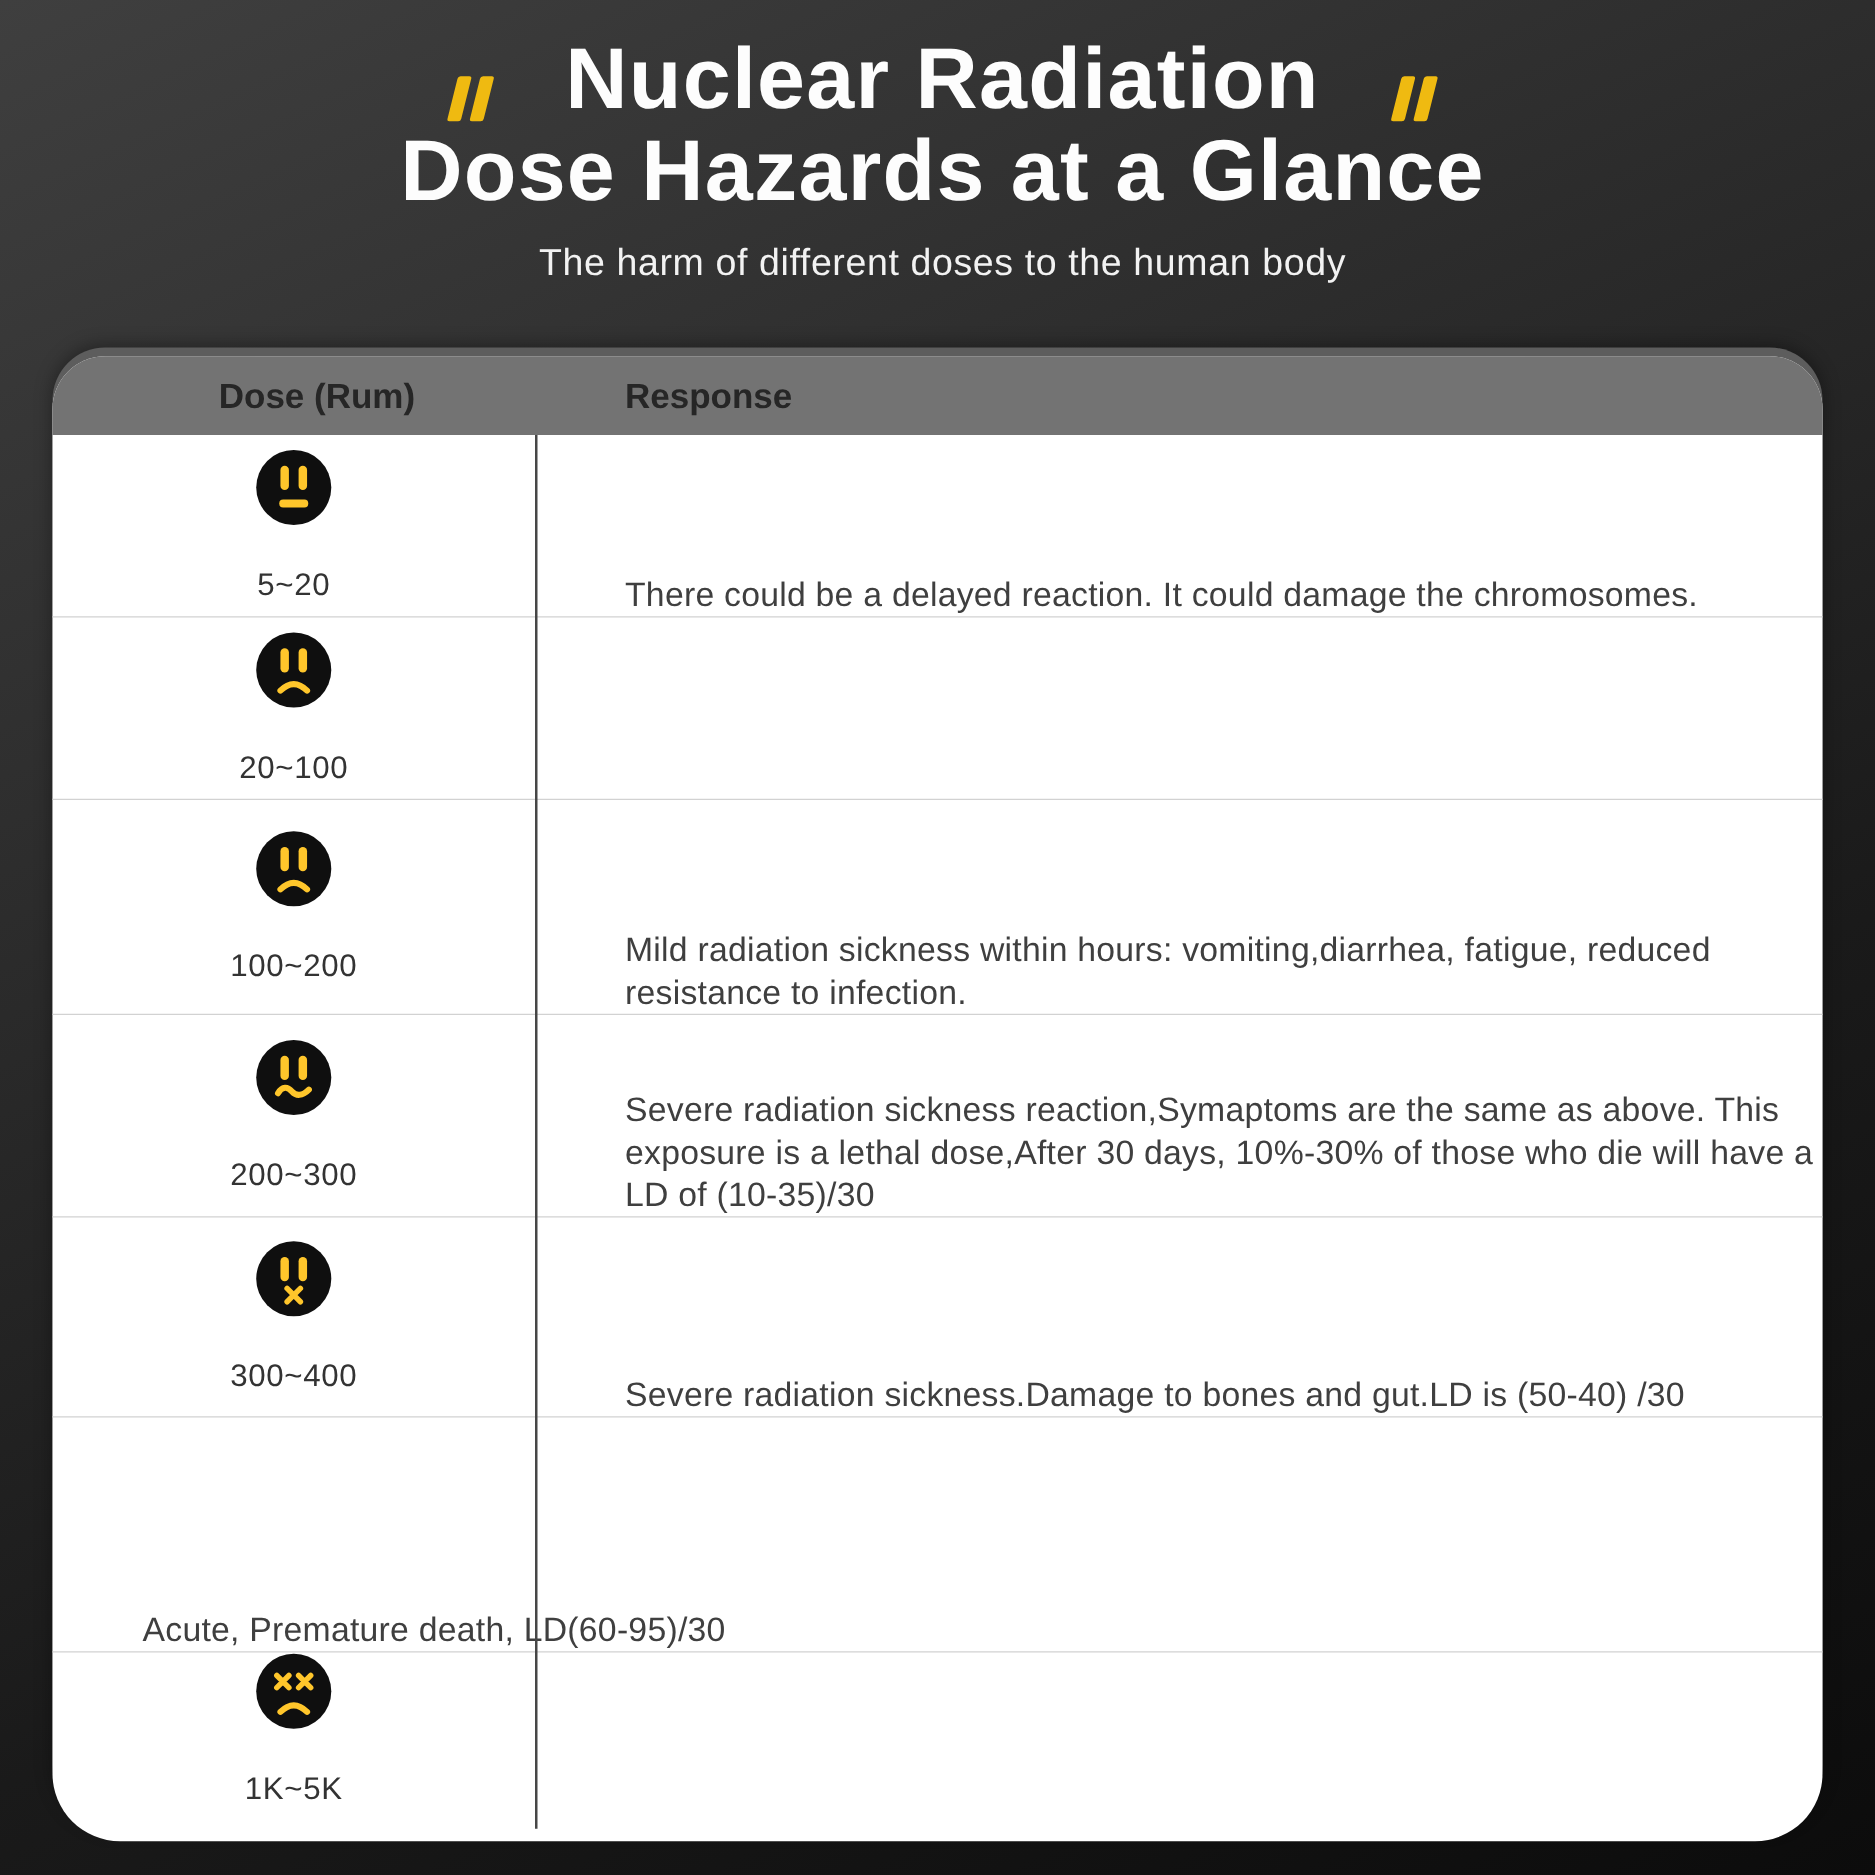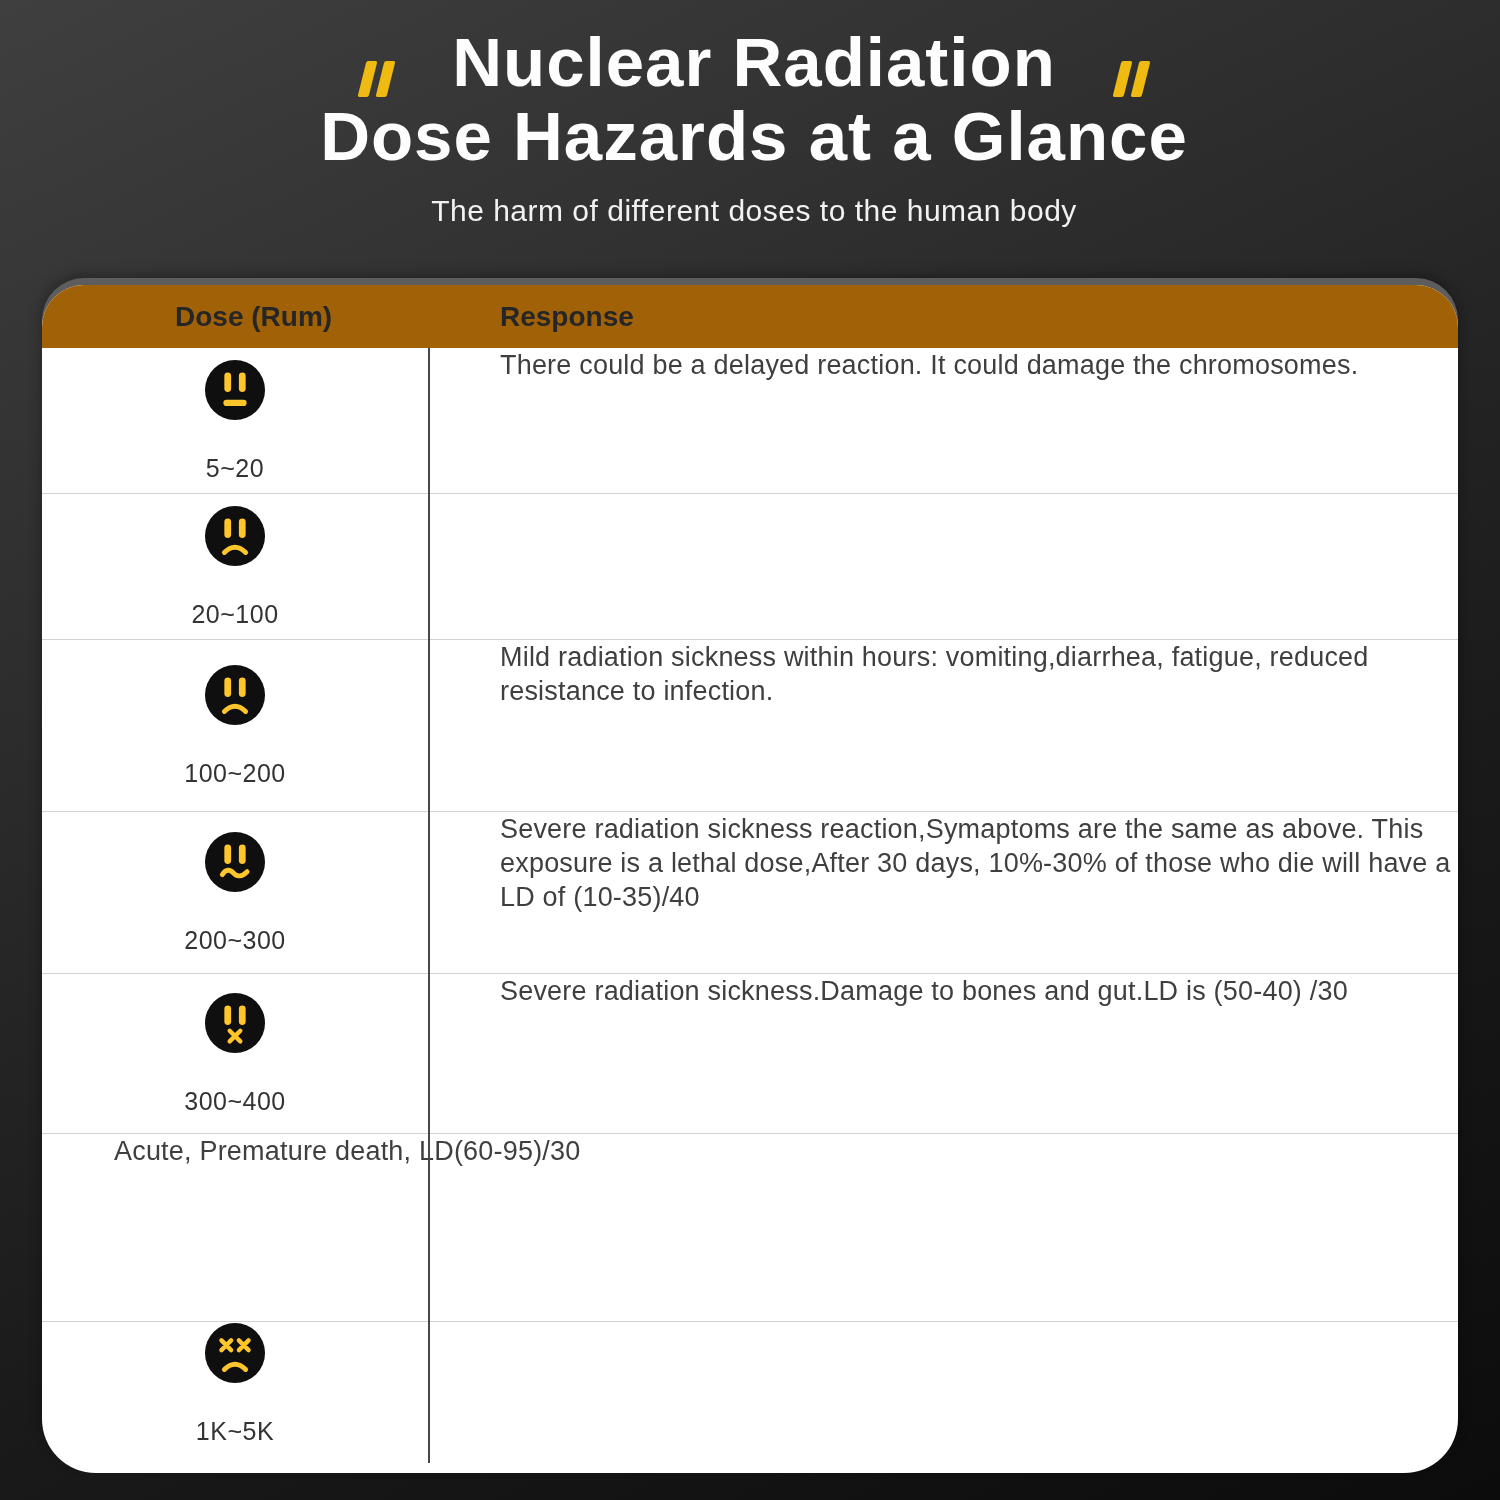--- a/index.html
+++ b/index.html
@@ -19,21 +19,21 @@
   .quote-right{margin-left:58px;}
   .subtitle{margin:20px 0 0 0;font-size:30px;font-weight:400;color:#f2f2f2;letter-spacing:0.5px;}
 
   
   .card{
     position:absolute;left:42px;top:285px;width:1416px;height:1188px;
     background:#ffffff;border-radius:42px 42px 54px 54px;
     box-shadow:0 -7px 0 #5d5d5d, 0 -9px 14px rgba(0,0,0,.35);
   }
   .card-header{
-    position:relative;height:63px;background:#a16207;border-radius:42px 42px 0 0;
+    position:relative;height:63px;background:#737373;border-radius:42px 42px 0 0;
     font-size:28px;font-weight:700;color:#262626;
   }
   .card-header .h-dose{position:absolute;left:133px;top:50%;transform:translateY(-50%);}
   .card-header .h-response{position:absolute;left:458px;top:50%;transform:translateY(-50%);}
 
   .card-body{position:relative;height:1125px;}
   .col-divider{position:absolute;left:386px;top:0;bottom:10px;width:1.5px;background:#474747;}
 
   .row{display:flex;border-bottom:1.5px solid #d2d2d2;box-sizing:border-box;}
   .row:last-child{border-bottom:none;}
@@ -43,21 +43,21 @@
   .row:nth-of-type(4){height:172px;}
   .row:nth-of-type(5){height:162px;}
   .row:nth-of-type(6){height:160px;}
   .row:nth-of-type(7){height:188px;}
 
   .dose-cell{width:386px;display:flex;flex-direction:column;align-items:center;justify-content:center;flex:none;gap:24px;}
   .dose-cell .face{width:62px;height:62px;display:block;}
   .dose-cell .face svg{display:block;width:62px;height:62px;}
   .dose-label{margin-top:9px;font-size:25px;color:#333333;letter-spacing:0.5px;}
 
-  .response-cell{flex:1;display:flex;align-items:flex-start;padding-left:72px;box-sizing:border-box;}
+  .response-cell{flex:1;display:flex;align-items:flex-end;padding-left:72px;box-sizing:border-box;}
   .response-text{font-size:27px;line-height:34px;color:#3f3f3f;letter-spacing:0.2px;}
 </style>
 </head>
 <body>
 
 <div class="hero">
   <div class="title-line1">
     <span class="quote quote-left">
         <i></i>
         <i></i>
@@ -135,21 +135,21 @@
             <svg viewBox="0 0 64 64" xmlns="http://www.w3.org/2000/svg">
               <circle cx="32" cy="32" r="31" fill="#0F0F0F"></circle>
               <rect x="21" y="14" width="7" height="20" rx="3.5" fill="#FFC62B"></rect>
               <rect x="36" y="14" width="7" height="20" rx="3.5" fill="#FFC62B"></rect>
               <path d="M19 45 C22.5 39 27 39.5 30.5 43.5 C34 47.5 39 47.5 44.5 42" stroke="#FFC62B" stroke-width="5" stroke-linecap="round" fill="none"></path>
             </svg>
           </span>
         <span class="dose-label">200~300</span>
       </div>
       <div class="response-cell">
-        <span class="response-text">Severe radiation sickness reaction,Symaptoms are the same as above. This exposure is a lethal dose,After 30 days, 10%-30% of those who die will have a LD of (10-35)/40</span>
+        <span class="response-text">Severe radiation sickness reaction,Symaptoms are the same as above. This exposure is a lethal dose,After 30 days, 10%-30% of those who die will have a LD of (10-35)/30</span>
       </div>
     </div>
 
     <div class="row">
       <div class="dose-cell">
         <span class="face">
             <svg viewBox="0 0 64 64" xmlns="http://www.w3.org/2000/svg">
               <circle cx="32" cy="32" r="31" fill="#0F0F0F"></circle>
               <rect x="21" y="14" width="7" height="20" rx="3.5" fill="#FFC62B"></rect>
               <rect x="36" y="14" width="7" height="20" rx="3.5" fill="#FFC62B"></rect>

